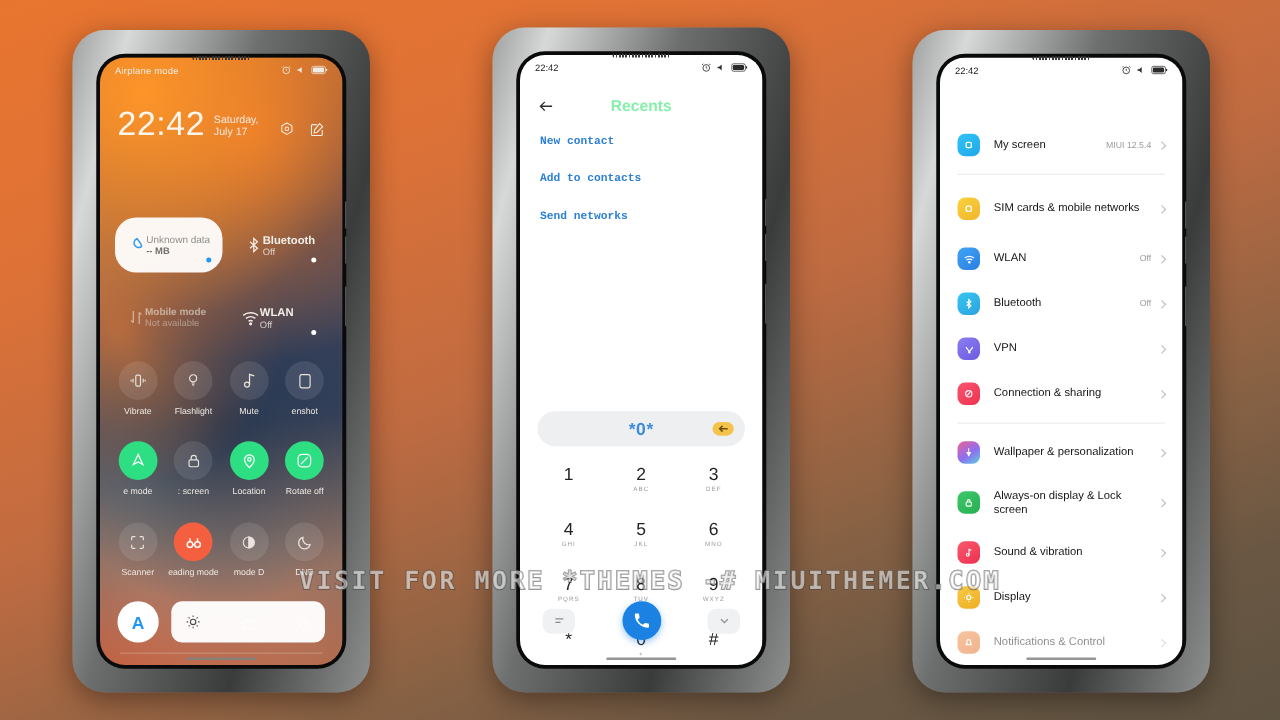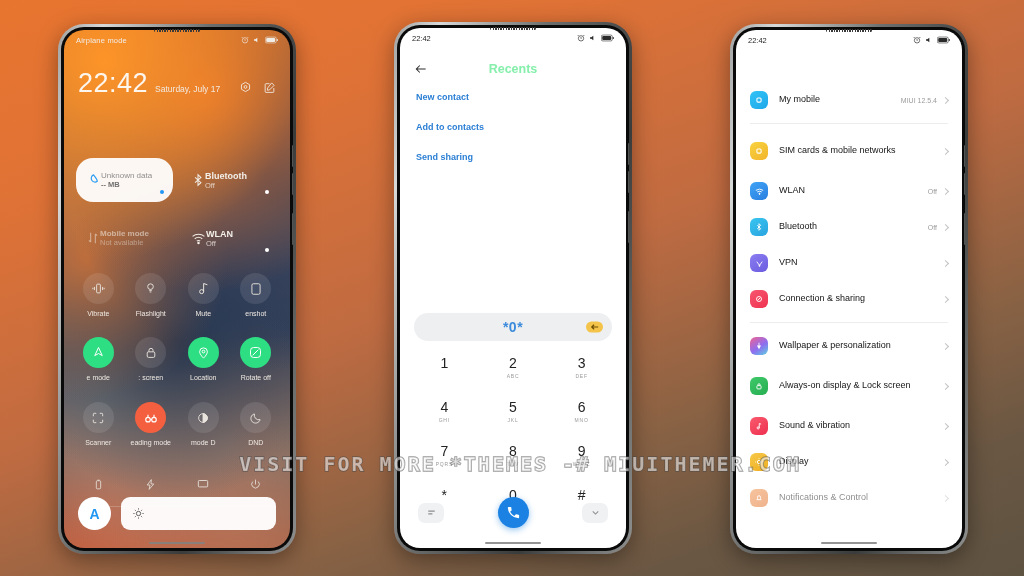--- a/index.html
+++ b/index.html
@@ -11,21 +11,21 @@
     position: relative; width: 1024px; height: 576px;
     background: linear-gradient(160deg, #e8752f 0%, #df7236 22%, #c06b41 48%, #8a6244 70%, #6a5743 85%, #5e5241 100%);
     overflow: hidden;
   }
 
   
   .phone {
     position: absolute;
     border-radius: 26px;
     background: linear-gradient(105deg,#9fa0a0 0%,#d7d8d8 12%,#6d6e6e 40%,#3a3b3b 70%,#8e8f8f 100%);
-    padding: 3px;
+    padding: 19px;
     box-shadow: 0 6px 22px rgba(0,0,0,.38);
   }
   .phone-inner {
     position: relative; width: 100%; height: 100%;
     border-radius: 23px; background: #0a0a0a; padding: 3px;
     overflow: hidden;
   }
   .screen {
     position: relative; width: 100%; height: 100%;
     border-radius: 20px; overflow: hidden;
@@ -126,21 +126,21 @@
   }
   .bright-bar {
     flex:1; height: 33px; border-radius: 9px; background: rgba(255,255,255,.96);
     display:flex; align-items:center; padding-left: 11px;
   }
 
   
   .white-screen { position:absolute; inset:0; background:#fff; }
   .dial-header { position:absolute; top:26px; left:0; right:0; height:30px; display:flex; align-items:center; padding:0 14px; }
   .dial-title { position:absolute; left:0; right:0; text-align:center; font-size:12.5px; font-weight:700; color:#86efac; }
-  .dial-links { position:absolute; top:64px; left:16px; right:28px; }
+  .dial-links { position:absolute; top:64px; left:16px; right:28px;font-family:Liberation Mono, monospace; }
   .dial-link { font-size:9px; font-weight:700; color:#2b7fd4; margin-bottom:20px; }
 
   .dial-field {
     position:absolute; top: 285px; left: 14px; right: 14px; height: 28px;
     background:#eeeff1; border-radius: 15px; display:flex; align-items:center; justify-content:center;
   }
   .dial-number { font-size: 14px; font-weight: 700; color:#3d8bdc; letter-spacing:.5px; }
   .backspace {
     position:absolute; right: 9px; top:50%; transform:translateY(-50%);
     width: 17px; height: 11px; border-radius: 6px; background:#f4c34a;
@@ -456,21 +456,21 @@
         <div class="dial-header">
           <svg width="14" height="14" viewBox="0 0 24 24" fill="none" stroke="#2c2c2c" stroke-width="1.8">
               <path d="M20 12H4M10 6l-6 6 6 6"></path>
             </svg>
           <div class="dial-title">Recents</div>
         </div>
 
         <div class="dial-links">
           <div class="dial-link">New contact</div>
           <div class="dial-link">Add to contacts</div>
-          <div class="dial-link">Send sharing</div>
+          <div class="dial-link">Send networks</div>
         </div>
 
         <div class="dial-field">
           <span class="dial-number">*0*</span>
           <span class="backspace">
             <svg width="11" height="7" viewBox="0 0 24 14" fill="none" stroke="#6b4c00" stroke-width="2.6">
                 <path d="M20 7H6M11 2L6 7l5 5"></path>
               </svg>
           </span>
         </div>
@@ -578,21 +578,21 @@
 
 
         <div class="set-list">
 
           <div class="set-row">
             <span class="set-icon" style="background:linear-gradient(145deg,#31c3f5,#1ea8ea)">
               <svg width="10" height="10" viewBox="0 0 24 24" fill="none" stroke="#fff" stroke-width="2.6">
                   <rect x="7" y="7" width="10" height="10" rx="2.6"></rect>
                 </svg>
             </span>
-            <span class="set-label">My mobile</span>
+            <span class="set-label">My screen</span>
             <span class="set-value">MIUI 12.5.4</span>
             <span class="chev"></span>
           </div>
           <div class="set-sep"></div>
 
           <div class="set-row tall">
             <span class="set-icon" style="background:linear-gradient(145deg,#f8d33f,#f2b42c)">
               <svg width="10" height="10" viewBox="0 0 24 24" fill="none" stroke="#fff" stroke-width="2.6">
                   <rect x="7" y="7" width="10" height="10" rx="2.6"></rect>
                 </svg>

